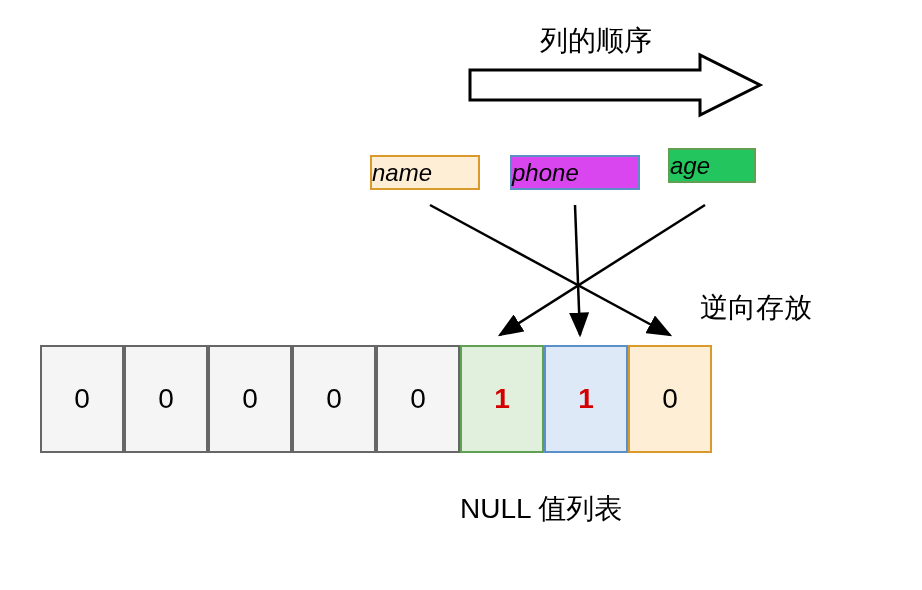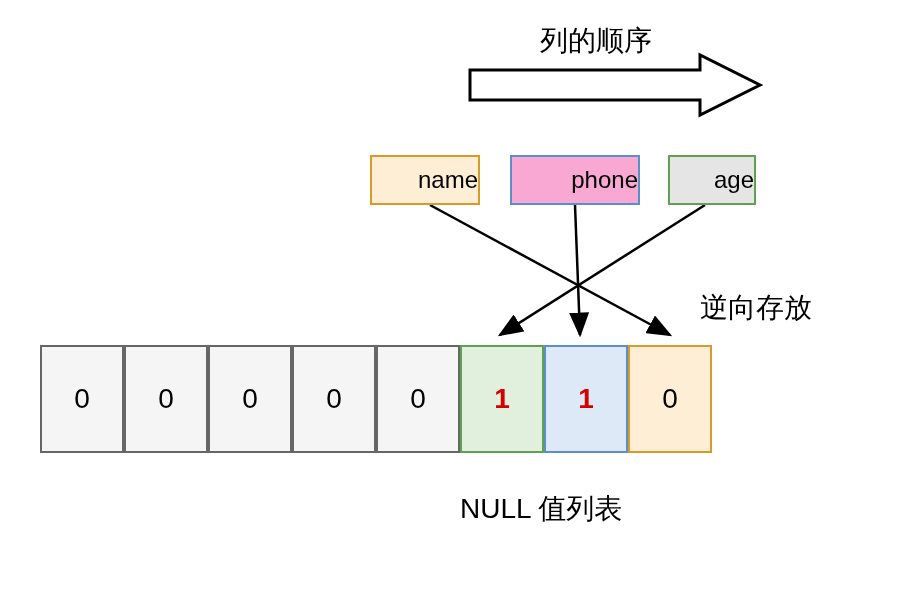--- a/index.html
+++ b/index.html
@@ -13,25 +13,26 @@
   }
   .title-text {
     position: absolute;
     font-size: 28px;
     color: #000;
   }
   .col-box {
     position: absolute;
     display: flex;
     align-items: center;
-    justify-content: flex-end;
+    justify-content: flex-start;
     font-size: 24px;
     color: #000;
-    height: 50px;
+    height: 35px;
     border: 2px solid;
+    font-style: italic;
   }
   .bit-cell {
     position: absolute;
     width: 84px;
     height: 108px;
     display: flex;
     align-items: center;
     justify-content: center;
     font-size: 28px;
     border: 2px solid #666;
@@ -62,24 +63,24 @@
   <line x1="430" y1="205" x2="670" y2="335" stroke="#000" stroke-width="2.5" marker-end="url(#arrowhead)"></line>
 
   <line x1="575" y1="205" x2="580" y2="335" stroke="#000" stroke-width="2.5" marker-end="url(#arrowhead)"></line>
 
   <line x1="705" y1="205" x2="500" y2="335" stroke="#000" stroke-width="2.5" marker-end="url(#arrowhead)"></line>
 </svg>
 
 <div class="col-box" style="left:370px; top:155px; width:110px; background:#fdeed5; border-color:#d99a2b;">
   <span>name</span>
 </div>
-<div class="col-box" style="left:510px; top:155px; width:130px; background:#f9a8d4; border-color:#5b8fc7;">
+<div class="col-box" style="left:510px; top:155px; width:130px; background:#d946ef; border-color:#5b8fc7;">
   <span>phone</span>
 </div>
-<div class="col-box" style="left:668px; top:155px; width:88px; background:#e5e5e5; border-color:#5fa052;">
+<div class="col-box" style="left:668px; top:148px; width:88px; background:#22c55e; border-color:#5fa052;">
   <span>age</span>
 </div>
 
 <div class="title-text" style="left:700px; top:245px;margin-top:44px;">逆向存放</div>
 
 <div class="bit-cell" style="left:40px;  top:345px; background:#f5f5f5;">
     <span>0</span>
   </div>
 <div class="bit-cell" style="left:124px; top:345px; background:#f5f5f5;">
     <span>0</span>

